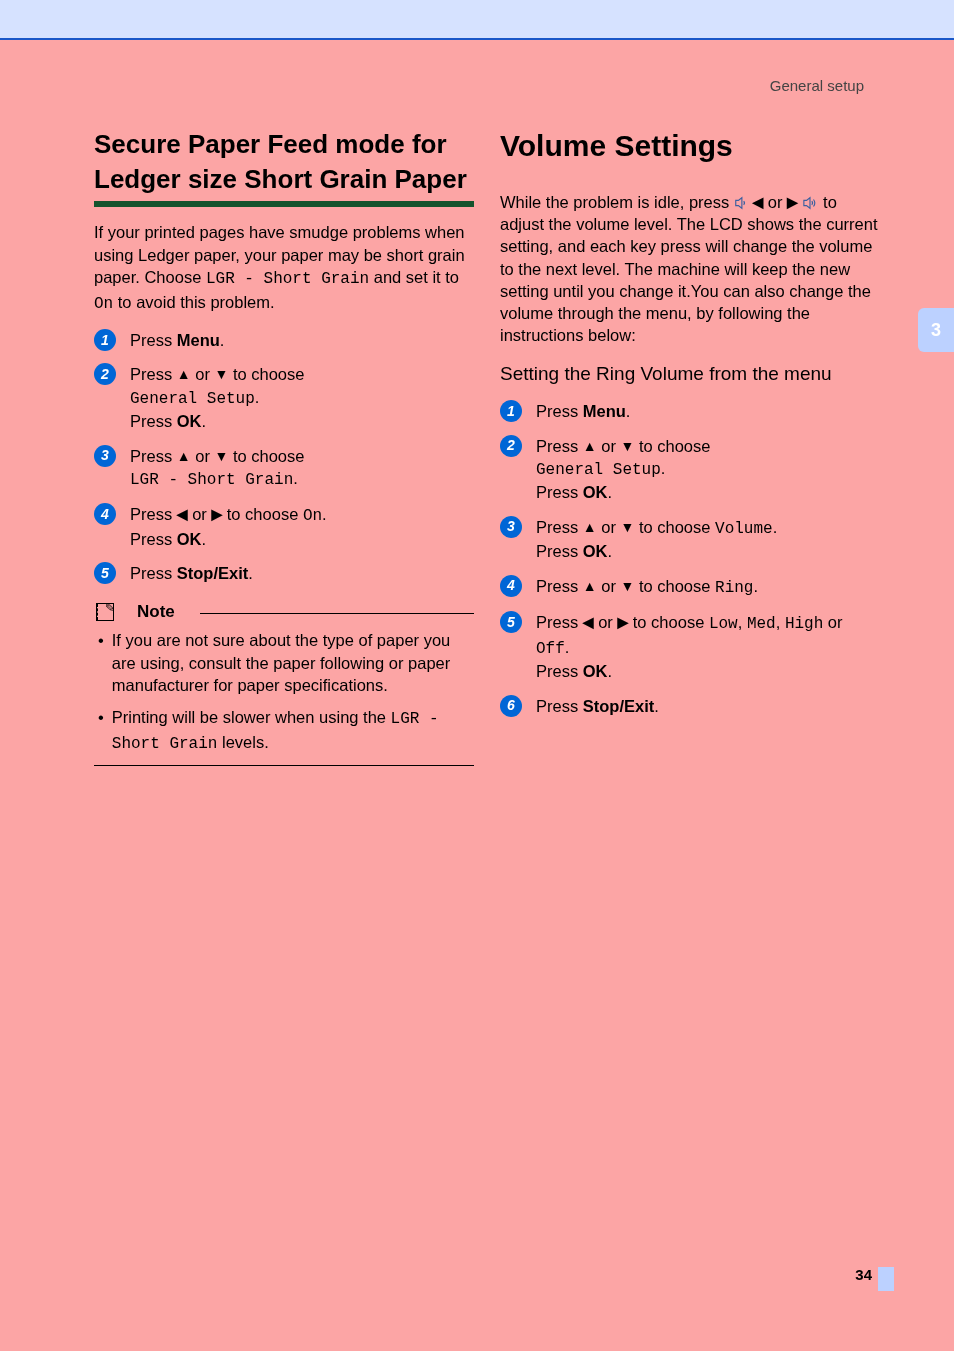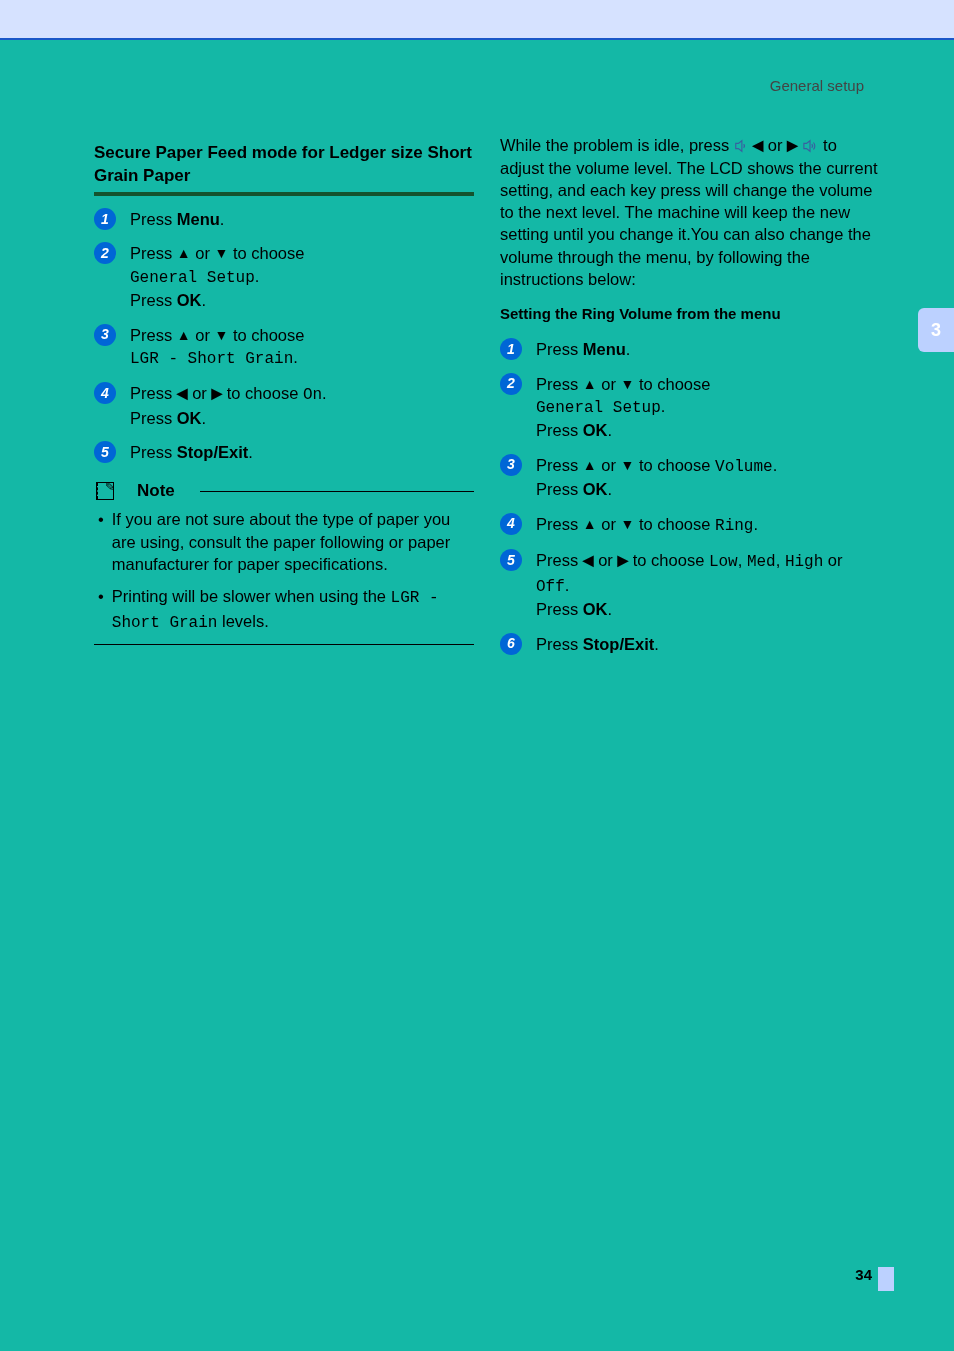--- a/index.html
+++ b/index.html
@@ -7,21 +7,21 @@
     padding: 0;
     background: #fff;
     font-family: Arial, Helvetica, sans-serif;
     font-size: 16.5px;
     color: #000;
     line-height: 1.35;
   }
   .page {
     width: 954px;
     min-height: 1351px;
-    background: #14b8a6;
+    background: #fca5a5;
     position: relative;
     box-sizing: border-box;
   }
   .topband {
     height: 38px;
     background: #d6e2ff;
     border-bottom: 2px solid #1a57c8;
   }
   .header-text {
     text-align: right;
@@ -39,25 +39,25 @@
   }
   .col + .col {
     margin-left: 26px;
   }
   h1.main {
     font-size: 30px;
     font-weight: bold;
     margin: 6px 0 24px 0;
   }
   h2.sec {
-    font-size: 17px;
-    font-weight: bold;
-    margin: 22px 0 6px 0;
+    font-size: 26px;
+    font-weight: bold;
+    margin: 7px 0 6px 0;
     padding-bottom: 4px;
-    border-bottom: 4px solid #14532d;
+    border-bottom: 6px solid #14532d;
   }
   .intro {
     margin: 14px 0 14px 0;
   }
   .mono {
     font-family: "Courier New", Courier, monospace;
     font-size: 16px;
   }
   .steps {
     list-style: none;
@@ -149,22 +149,22 @@
   }
   .dot {
     margin-right: 8px;
     flex-shrink: 0;
   }
   .notebottom {
     border-top: 1.5px solid #000;
     margin: 8px 0 0 0;
   }
   h3.sub {
-    font-size: 15px;
-    font-weight: bold;
+    font-size: 19px;
+    font-weight: normal;
     margin: 12px 0 14px 0;
   }
   .sidetab {
     position: absolute;
     right: 0;
     top: 308px;
     width: 36px;
     height: 44px;
     background: #bcd1ff;
     border-radius: 6px 0 0 6px;
@@ -203,20 +203,23 @@
   <div class="topband"></div>
   <div class="header-text">General setup</div>
 
   <div class="sidetab">3</div>
 
   <div class="content">
 
     <div class="col">
       <h2 class="sec">Secure Paper Feed mode for Ledger size Short Grain Paper</h2>
 
+      <p class="intro">
+        <span>If your printed pages have smudge problems when using Ledger paper, your paper may be short grain paper. Choose </span><span class="mono">LGR - Short Grain</span><span> and set it to </span><span class="mono">On</span><span> to avoid this problem.</span>
+      </p>
 
       <ul class="steps">
         <li>
           <span class="numbullet">1</span>
           <span class="steptext">
             <span>Press </span><b>Menu</b><span>.</span>
           </span>
         </li>
         <li>
           <span class="numbullet">2</span>
@@ -262,20 +265,21 @@
           <span class="dot">•</span>
           <span>
             <span>Printing will be slower when using the </span><span class="mono">LGR - Short Grain</span><span> levels.</span>
           </span>
         </li>
       </ul>
       <div class="notebottom"></div>
     </div>
 
     <div class="col">
+      <h1 class="main">Volume Settings</h1>
 
 
       <p class="intro">
         <span>While the problem is idle, press </span>
         <svg class="spk" width="14" height="14" viewBox="0 0 16 16">
             <polygon points="2,5 5,5 9,2 9,14 5,11 2,11" fill="none" stroke="#3a5fa0" stroke-width="1.3"></polygon>
             <path d="M11 6 Q13 8 11 10" fill="none" stroke="#3a5fa0" stroke-width="1.3"></path>
           </svg>
         <b class="sym">◀</b>
         <span> or </span>

